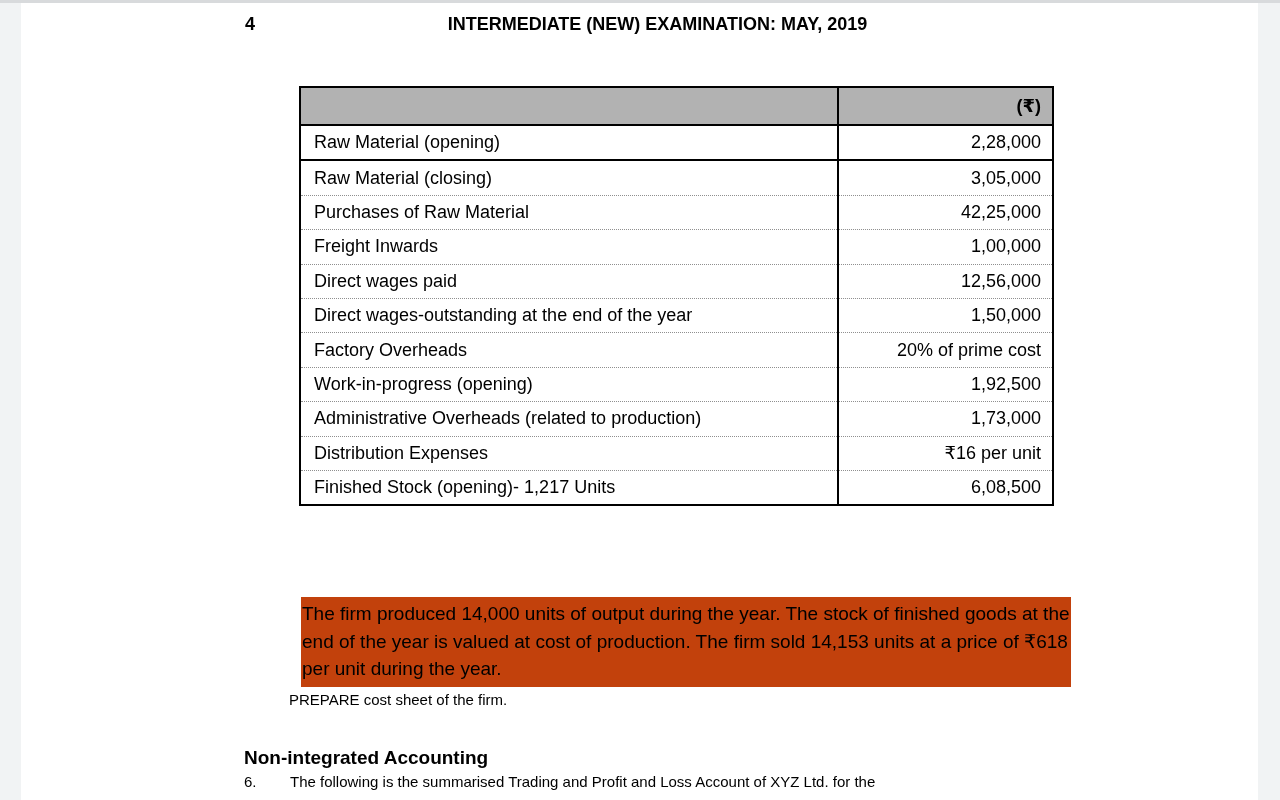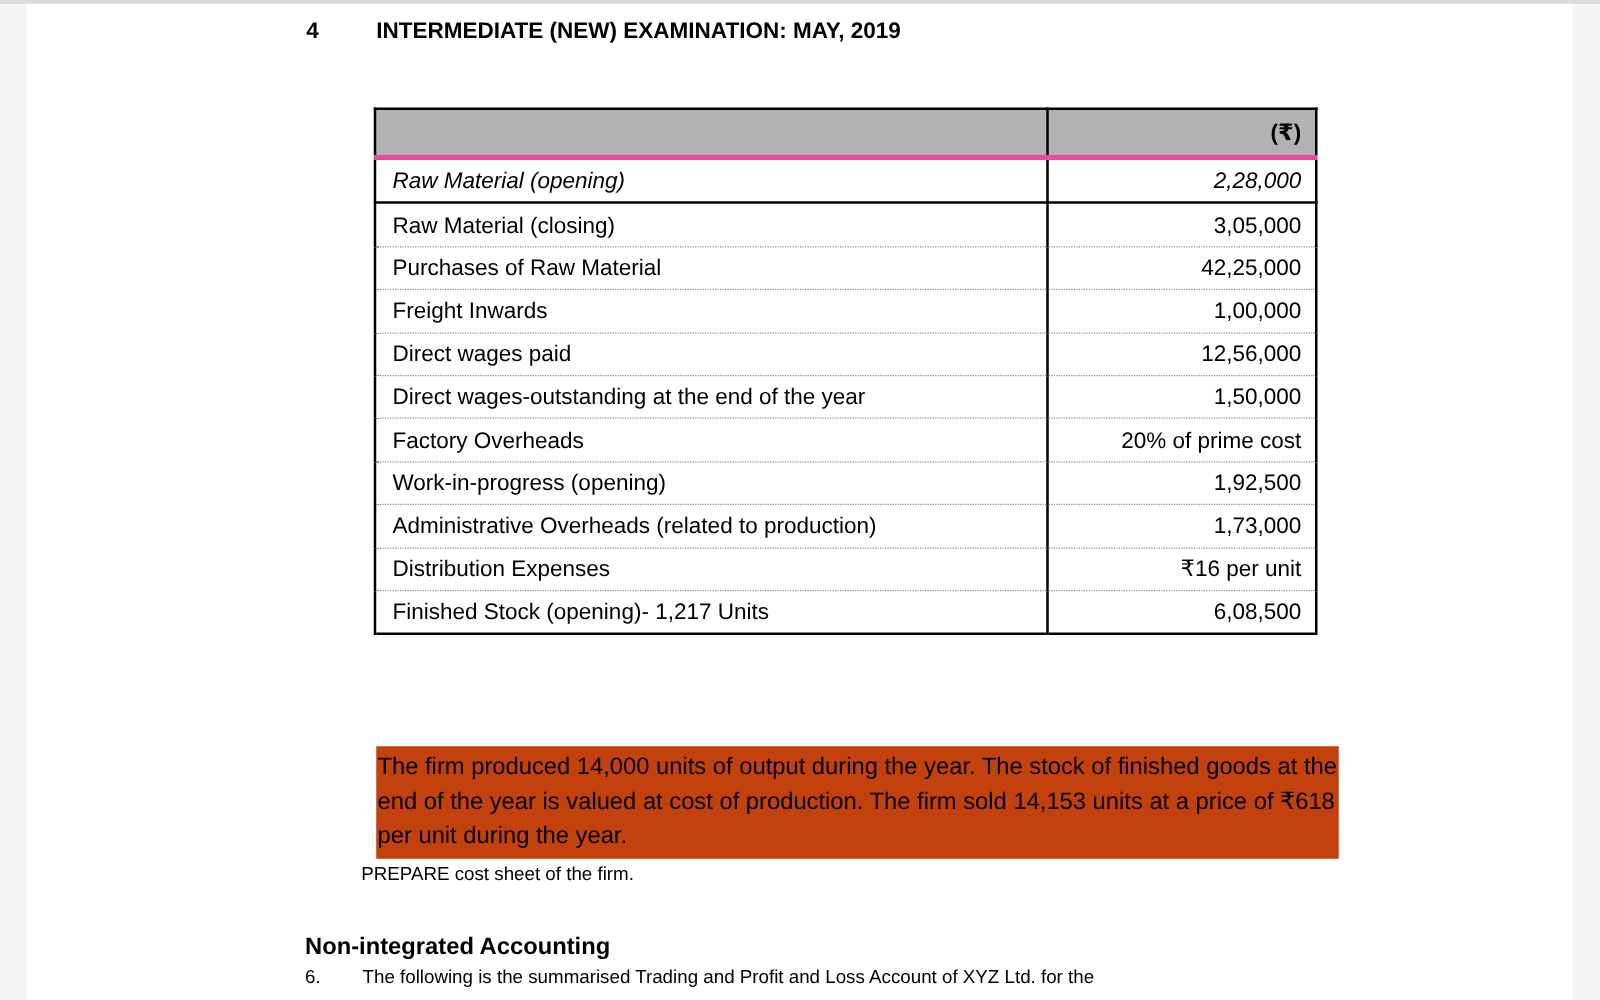--- a/index.html
+++ b/index.html
@@ -44,20 +44,21 @@
   .pagenum {
     position: absolute;
     left: 224px; top: 11px;
     font-size: 18px;
     font-weight: bold;
   }
   .doctitle {
     position: absolute;
     left: 280px; top: 11px;
     width: 713px;
+    text-align: center;
     font-size: 18px;
     font-weight: bold;
     white-space: nowrap;
   }
 
   
   table.cost {
     position: absolute;
     left: 278px; top: 83px;
     width: 753px;
@@ -71,21 +72,21 @@
   table.cost th {
     background: #b2b2b2;
     height: 34px;
     font-weight: bold;
   }
   table.cost td { height: 31.4px; }
   table.cost tbody tr + tr td {
     border-top: 1px dotted #8f8f8f;
     border-bottom: none;
   }
-  table.cost tbody tr:first-child td { border-top: 4px solid #ec4899; font-style: italic; }
+  table.cost tbody tr:first-child td { border-top: 2px solid #ec4899; }
   col.c1 { width: 538px; }
   col.c2 { width: 215px; }
   .cell-label { text-align: left;  padding-left: 13px; }
   .cell-value { text-align: right; padding-right: 11px; }
 
   
   .para {
     position: absolute;
     left: 280px; top: 594px;
     width: 769px;

